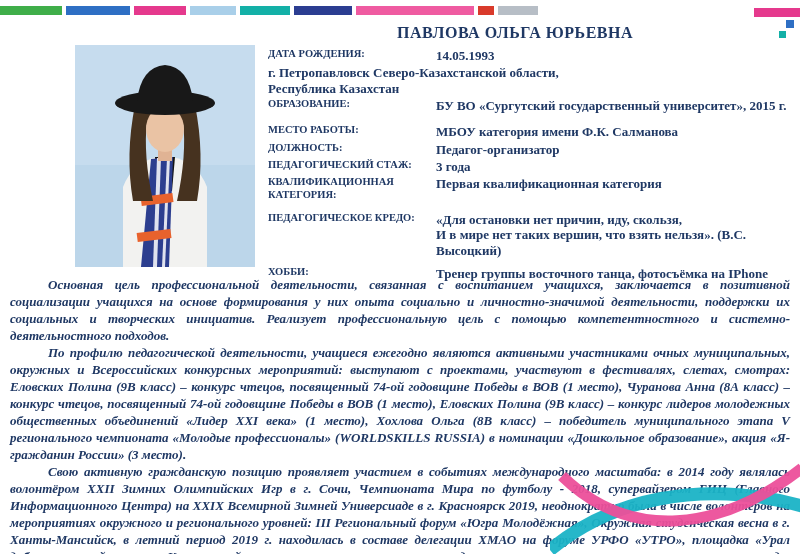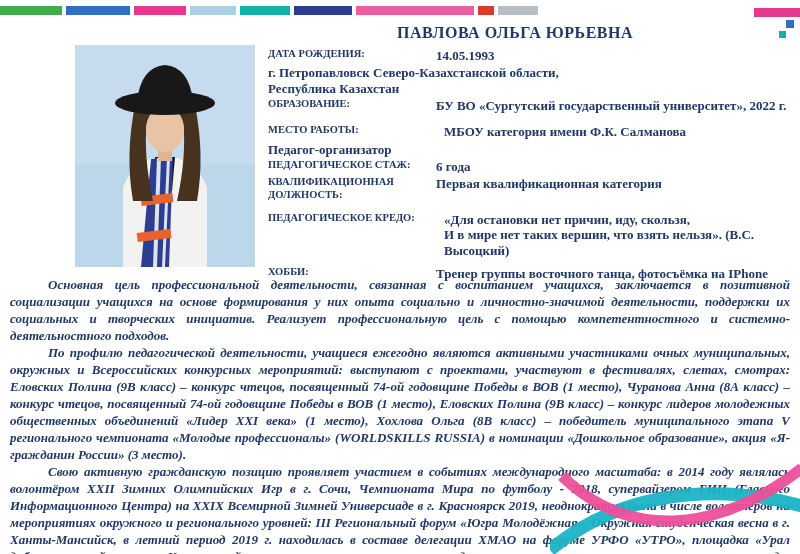--- a/index.html
+++ b/index.html
@@ -28,21 +28,21 @@
 
   
   .photo{position:absolute;left:75px;top:45px;width:180px;height:222px;}
   .photo svg{display:block;}
 
   
   .info{position:absolute;left:268px;top:48px;right:8px;}
   .info-row{display:flex;margin-bottom:2px;line-height:1.18;}
   .info-label{width:168px;flex:0 0 168px;font-weight:bold;font-size:10.5px;}
   .info-value{flex:1;font-weight:bold;font-size:13px;white-space:pre-line;}
-  .gap{margin-top:11px;gap:8px;}
+  .gap{margin-top:11px;}
   .gap-lg{margin-top:8px;}
 
   
   .bio{
     position:absolute;left:10px;right:10px;top:276px;
     font-size:13px;line-height:17px;font-weight:bold;font-style:italic;
     text-align:justify;
   }
   .bio p{margin:0;text-indent:38px;}
 
@@ -104,35 +104,36 @@
     <div class="info-row">
       <span class="info-label">ДАТА РОЖДЕНИЯ:</span>
       <span class="info-value">14.05.1993</span>
     </div>
     <div class="info-row">
       <span class="info-value">г. Петропавловск Северо-Казахстанской области,
 Республика Казахстан</span>
     </div>
     <div class="info-row">
       <span class="info-label">ОБРАЗОВАНИЕ:</span>
-      <span class="info-value">БУ ВО «Сургутский государственный университет», 2022 г.</span>
+      <span class="info-value">БУ ВО «Сургутский государственный университет», 2015 г.</span>
     </div>
     <div class="info-row gap">
       <span class="info-label">МЕСТО РАБОТЫ:</span>
       <span class="info-value">МБОУ категория имени Ф.К. Салманова</span>
     </div>
     <div class="info-row">
+      <span class="info-label">ДОЛЖНОСТЬ:</span>
       <span class="info-value">Педагог-организатор</span>
     </div>
     <div class="info-row">
-      <span class="info-label">ПЕДАГОГИЧЕСКОЕ СТАЖ:</span>
-      <span class="info-value">6 года</span>
+      <span class="info-label">ПЕДАГОГИЧЕСКИЙ СТАЖ:</span>
+      <span class="info-value">3 года</span>
     </div>
     <div class="info-row">
-      <span class="info-label">КВАЛИФИКАЦИОННАЯ ДОЛЖНОСТЬ:</span>
+      <span class="info-label">КВАЛИФИКАЦИОННАЯ КАТЕГОРИЯ:</span>
       <span class="info-value">Первая квалификационная категория</span>
     </div>
     <div class="info-row gap">
       <span class="info-label">ПЕДАГОГИЧЕСКОЕ КРЕДО:</span>
       <span class="info-value">«Для остановки нет причин, иду, скользя,
 И в мире нет таких вершин, что взять нельзя». (В.С. Высоцкий)</span>
     </div>
     <div class="info-row gap-lg">
       <span class="info-label">ХОББИ:</span>
       <span class="info-value">Тренер группы восточного танца, фотосъёмка на IPhone</span>

